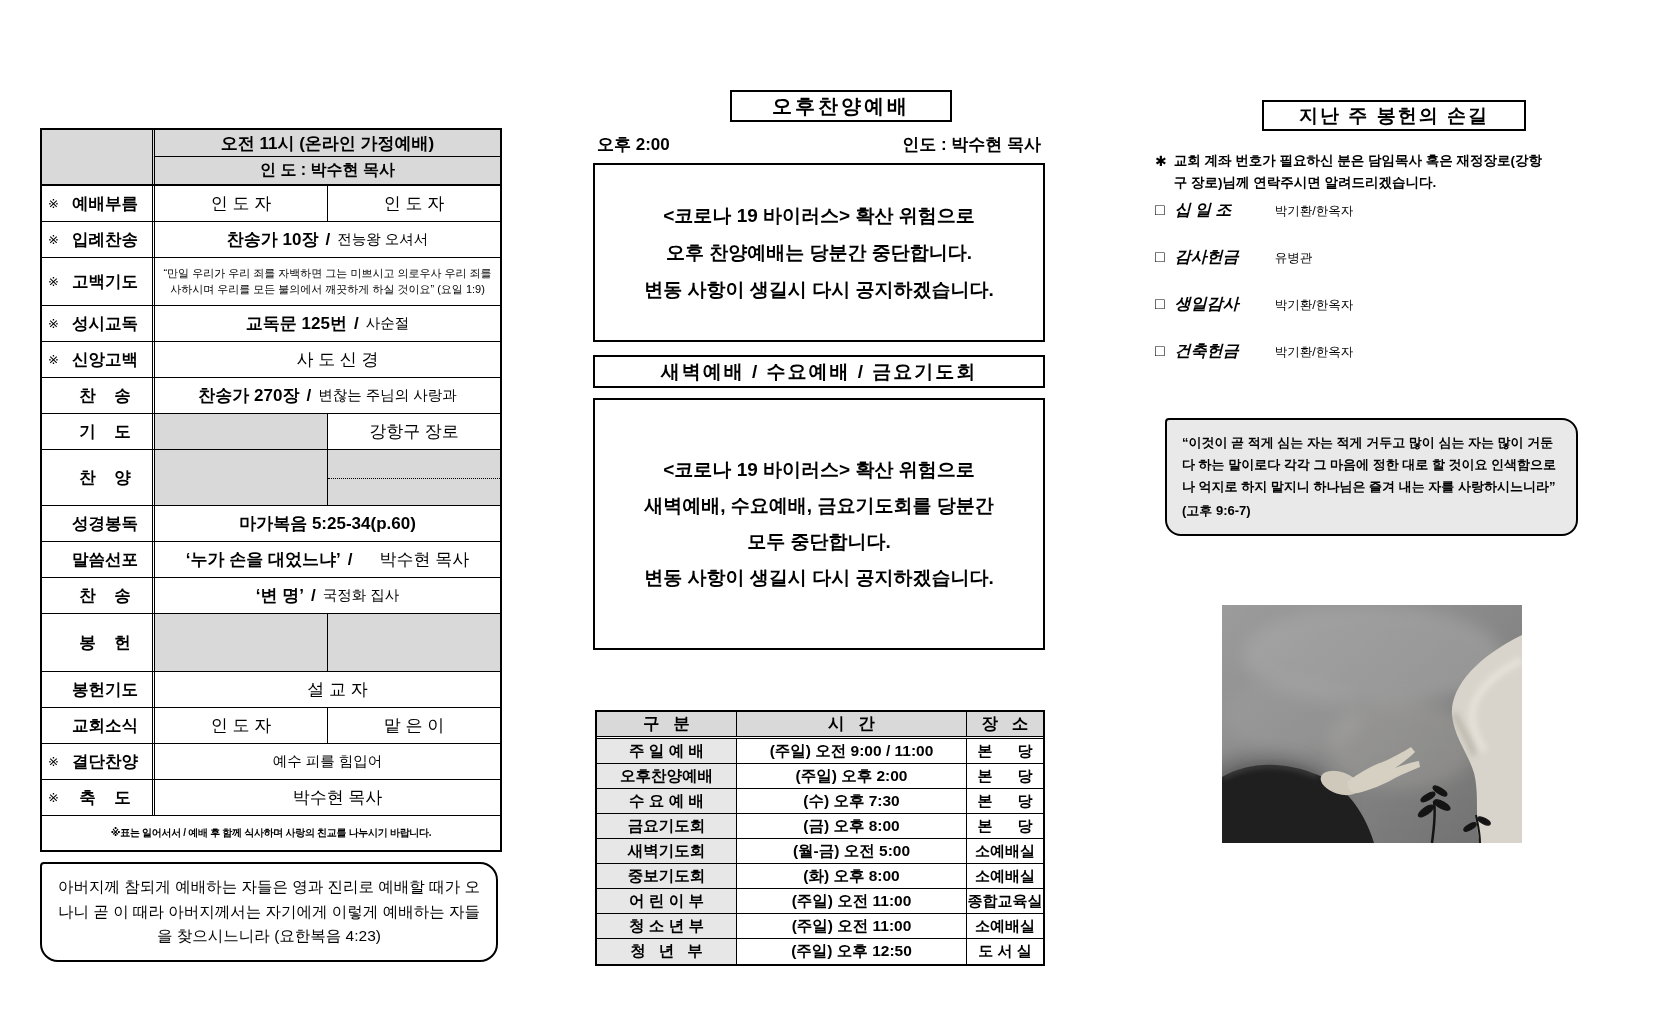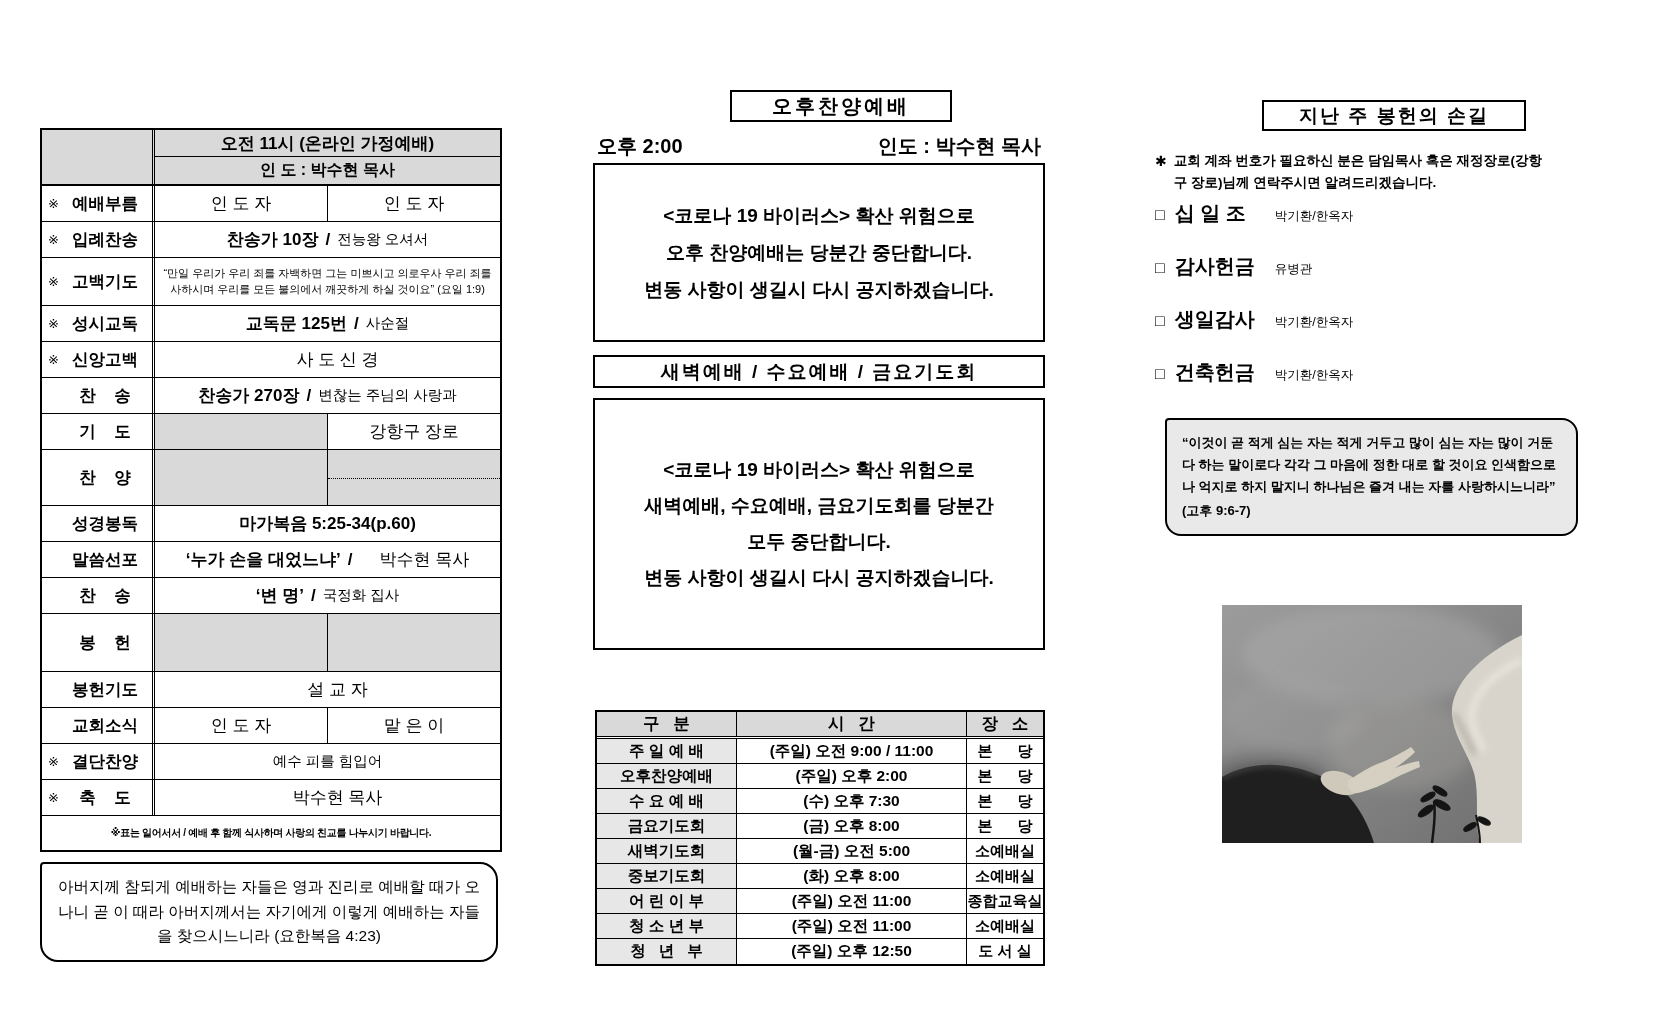--- a/index.html
+++ b/index.html
@@ -40,21 +40,21 @@
   .foot { height:34px; display:flex; align-items:center; justify-content:center; font-size:10px; letter-spacing:-0.3px; font-weight:600; white-space:nowrap; }
 
   .lbox { position:absolute; left:40px; top:862px; width:458px; height:100px; border:2px solid #000;
     border-radius:4px 18px 18px 18px; display:flex; align-items:center; justify-content:center;
     text-align:center; font-size:15.5px; line-height:1.6; padding:8px 16px; background:#fff; }
 
   
   .m-title1 { position:absolute; left:730px; top:90px; width:222px; height:32px; border:2px solid #000;
     display:flex; align-items:center; justify-content:center; font-weight:bold; font-size:20px; letter-spacing:3px; background:#fff; }
   .m-meta { position:absolute; left:593px; top:133px; width:452px; display:flex; justify-content:space-between;
-    font-weight:bold; font-size:20px; padding:0 4px; }
+    font-weight:bold; font-size:17px; padding:0 4px; }
   .m-box1 { position:absolute; left:593px; top:163px; width:452px; height:179px; border:2px solid #000;
     display:flex; flex-direction:column; align-items:center; justify-content:center; gap:11px; font-weight:bold; font-size:19px; background:#fff; }
   .m-title2 { position:absolute; left:593px; top:355px; width:452px; height:33px; border:2px solid #000;
     display:flex; align-items:center; justify-content:center; font-weight:bold; font-size:19px; letter-spacing:2px; background:#fff; }
   .m-box2 { position:absolute; left:593px; top:398px; width:452px; height:252px; border:2px solid #000;
     display:flex; flex-direction:column; align-items:center; justify-content:center; gap:10px; font-weight:bold; font-size:19px; background:#fff; }
   .m-title3 { position:absolute; left:730px; top:670px; width:222px; height:34px; border:2px solid #000;
     display:flex; align-items:center; justify-content:center; font-weight:bold; font-size:20px; letter-spacing:3px; background:#fff;margin-top:44px; }
 
   .sched { position:absolute; left:595px; top:710px; width:450px; border:2px solid #000; background:#fff; }
@@ -67,21 +67,21 @@
   .sc2 { flex:1; display:flex; align-items:center; justify-content:center; font-weight:bold; font-size:15px; white-space:pre; }
 
   
   .r-title { position:absolute; left:1262px; top:100px; width:264px; height:31px; border:2px solid #000;
     display:flex; align-items:center; justify-content:center; font-weight:bold; font-size:19px; letter-spacing:2px; background:#fff; }
   .r-note { position:absolute; left:1155px; top:150px; width:395px; display:flex; font-size:13.5px; font-weight:600; line-height:1.65; }
   .r-note .star { flex:0 0 auto; margin-right:7px; font-size:14px; }
   .offers { position:absolute; left:1155px; top:200px; display:flex; flex-direction:column; gap:26px; }
   .off { display:flex; align-items:baseline; }
   .off .cb { font-size:16px; margin-right:10px; }
-  .off .otype { font-weight:bold; font-size:20px; white-space:pre; min-width:86px; }
+  .off .otype { font-weight:bold; font-size:16px; white-space:pre; min-width:86px;font-style:italic; }
   .off .onames { font-size:12.5px; margin-left:14px; }
   .r-vbox { position:absolute; left:1165px; top:418px; width:413px; min-height:118px; background:#e9e9e9;
     border:2px solid #000; border-radius:4px 16px 16px 16px; padding:12px 15px; font-size:13px; font-weight:600; line-height:1.7; }
   .r-vbox .vref { display:block; margin-top:2px; }
   .photo { position:absolute; left:1222px; top:605px; width:300px; height:238px; overflow:hidden; }
   .photo svg { display:block; width:100%; height:100%; }
 </style>
 </head>
 <body>
 

